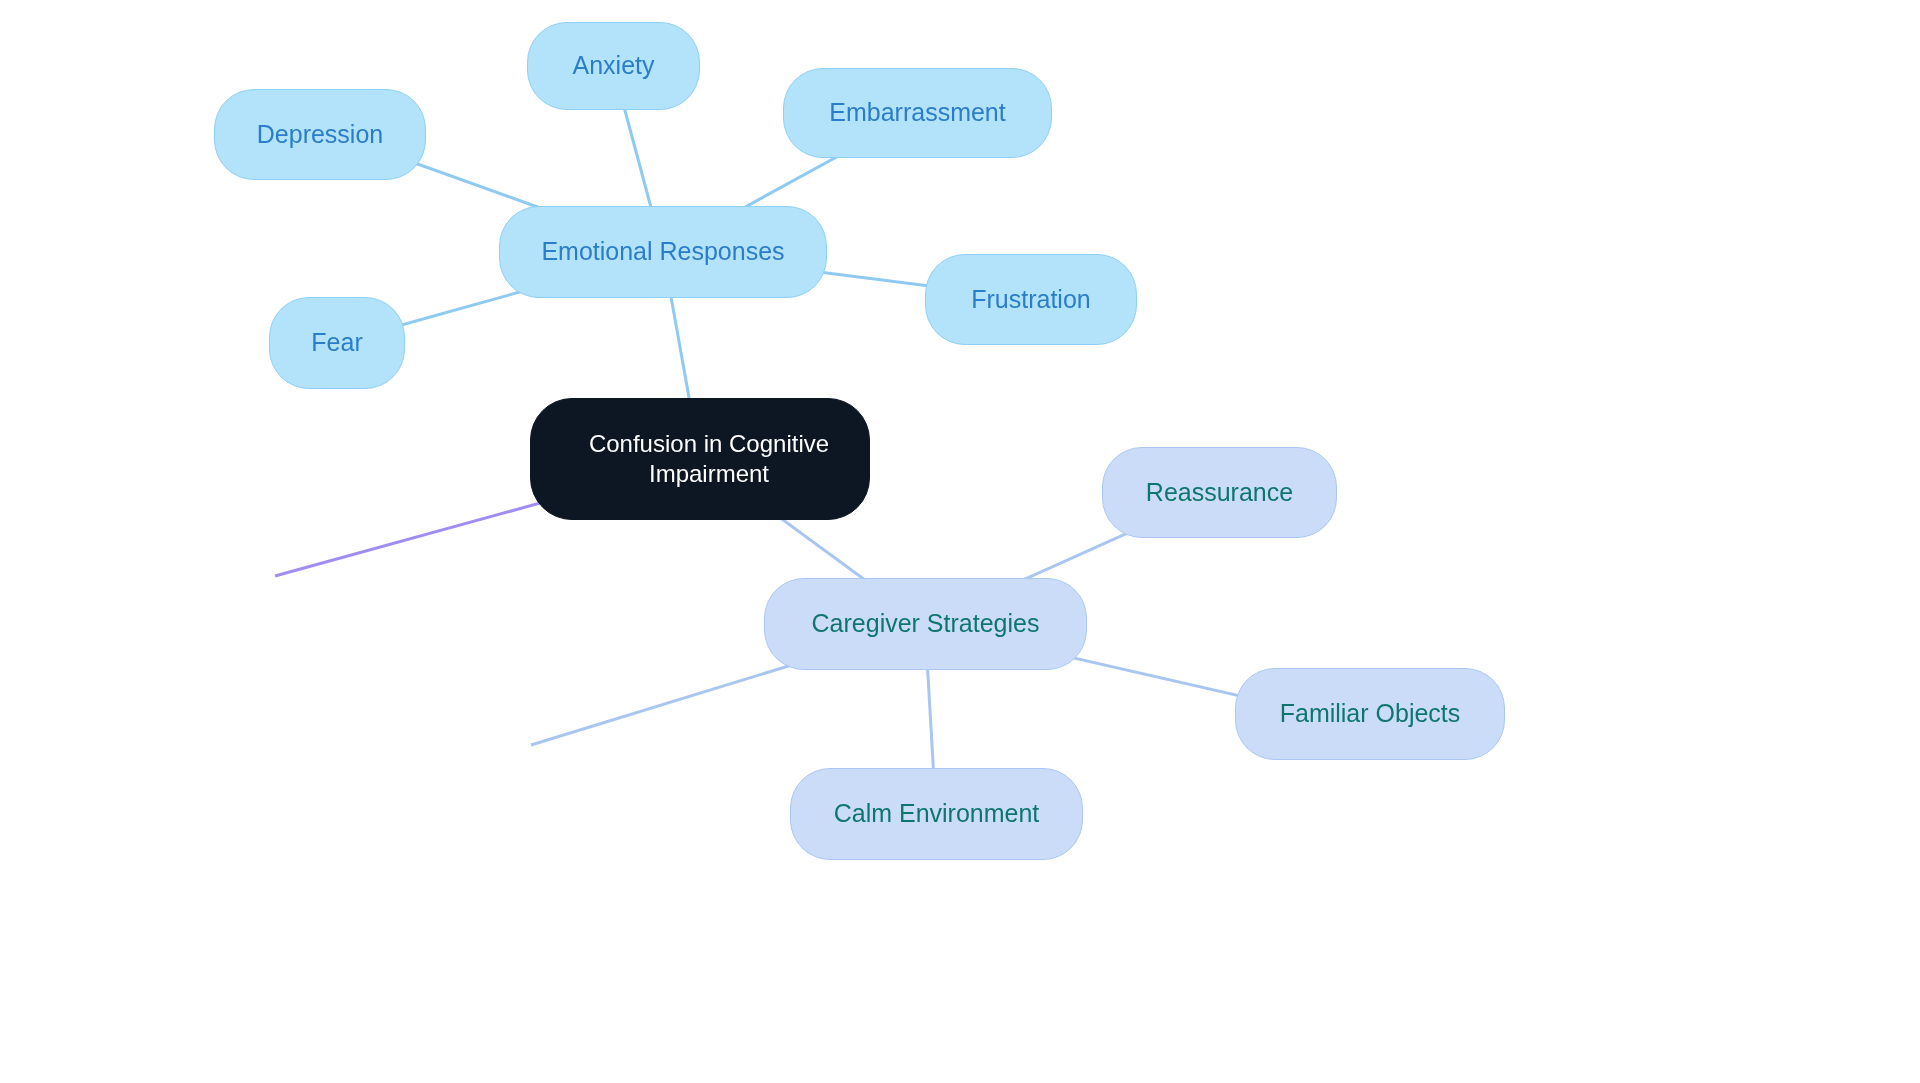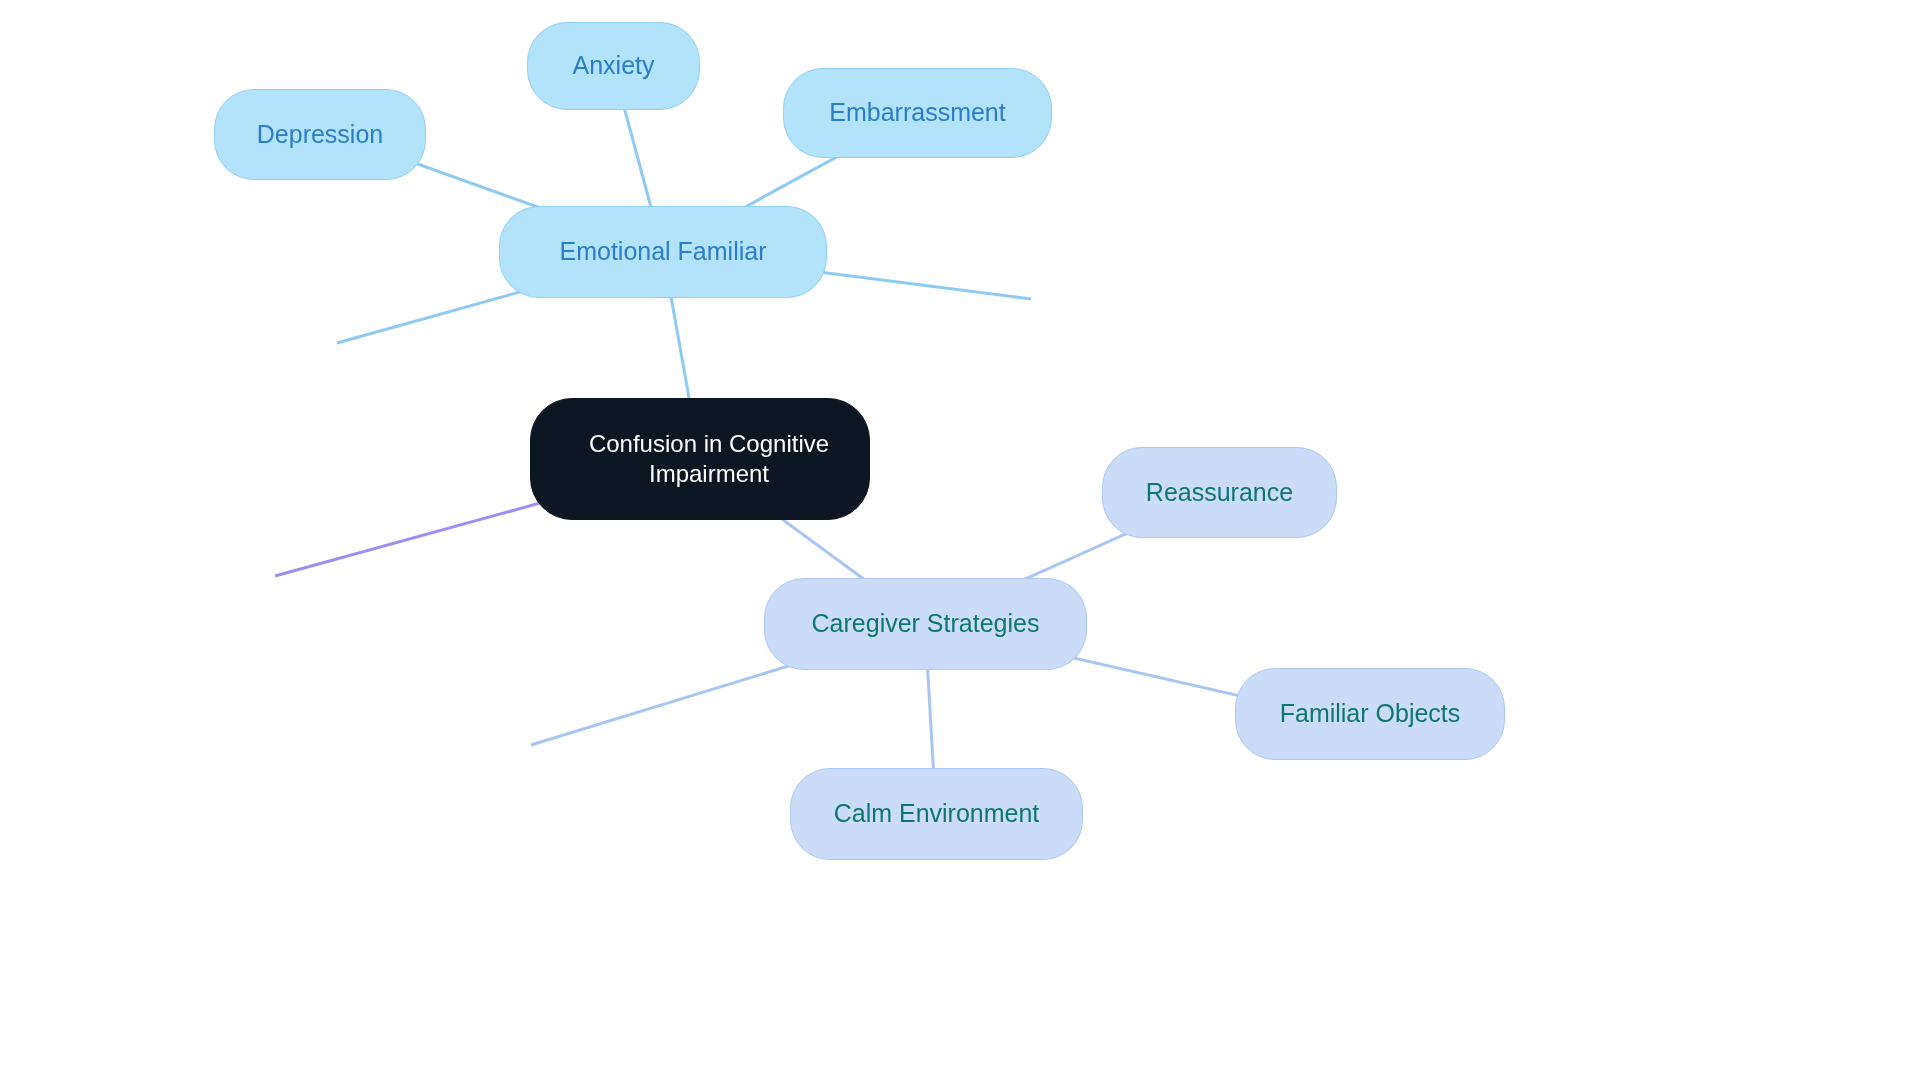--- a/index.html
+++ b/index.html
@@ -75,23 +75,25 @@
     <line x1="925" y1="624" x2="531" y2="745" stroke="#a9c6f1" stroke-width="3"></line>
     <line x1="925" y1="624" x2="936" y2="814" stroke="#a9c6f1" stroke-width="3"></line>
   </svg>
 
   <div class="node blue" style="left:527px; top:22px; width:173px; height:88px;">Anxiety</div>
 
   <div class="node blue" style="left:214px; top:89px; width:212px; height:91px;">Depression</div>
 
   <div class="node blue" style="left:783px; top:68px; width:269px; height:90px;">Embarrassment</div>
 
-  <div class="node blue" style="left:499px; top:206px; width:328px; height:92px;">Emotional Familiar</div>
+  <div class="node blue" style="left:499px; top:206px; width:328px; height:92px;">Emotional Responses</div>
 
+  <div class="node blue" style="left:925px; top:254px; width:212px; height:91px;">Frustration</div>
 
+  <div class="node blue" style="left:269px; top:297px; width:136px; height:92px;">Fear</div>
 
   <div class="node central" style="left:530px; top:398px; width:340px; height:122px;">Confusion in Cognitive Impairment</div>
 
   <div class="node peri" style="left:1102px; top:447px; width:235px; height:91px;">Reassurance</div>
 
 
   <div class="node peri" style="left:764px; top:578px; width:323px; height:92px;">Caregiver Strategies</div>
 
   <div class="node peri" style="left:1235px; top:668px; width:270px; height:92px;">Familiar Objects</div>
 

